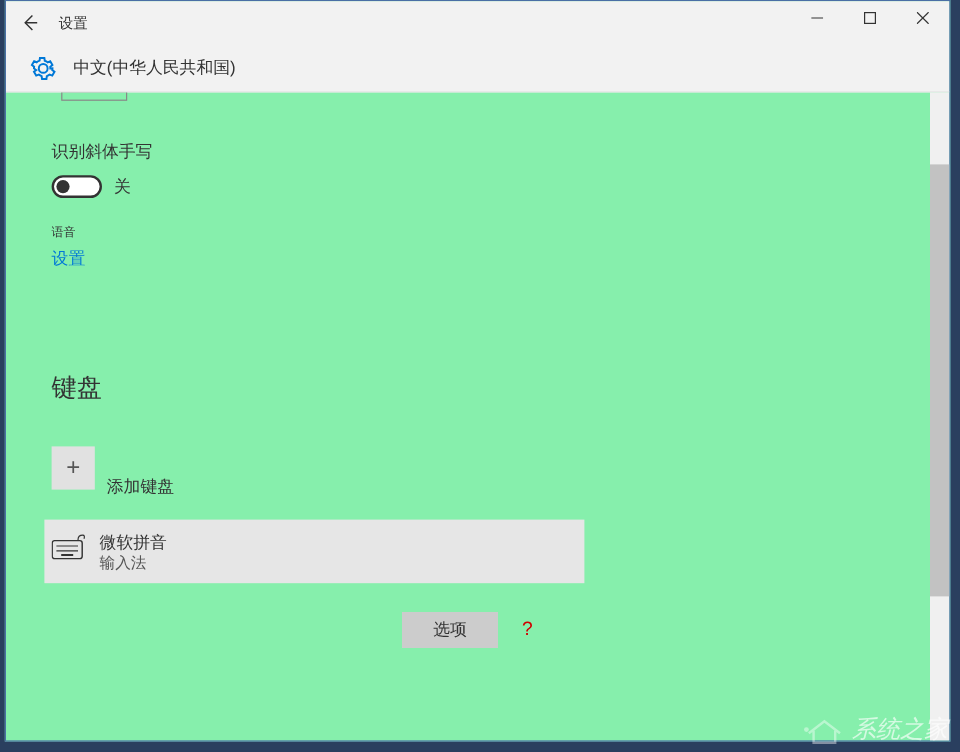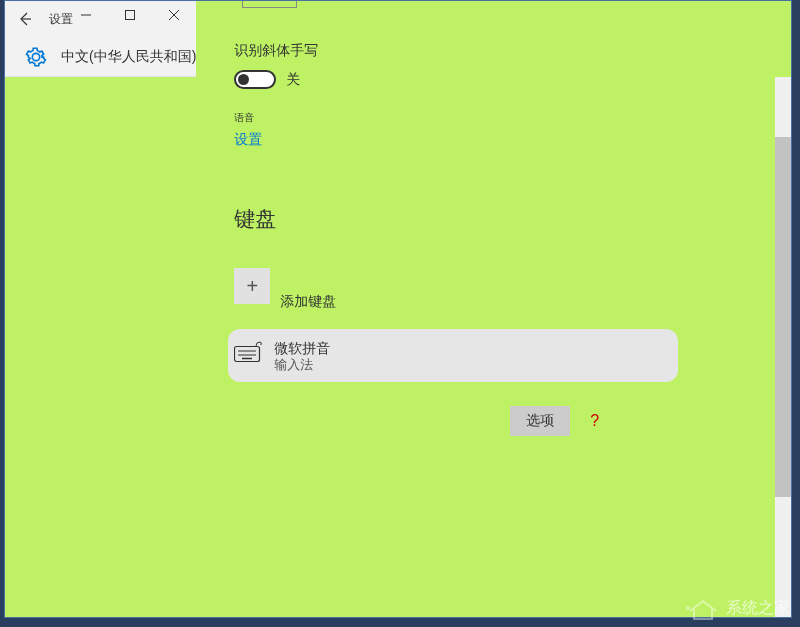--- a/index.html
+++ b/index.html
@@ -10,24 +10,24 @@
       height: 627px;
       overflow: hidden;
       position: relative;
     }
     .window {
       position: absolute;
       left: 4px;
       top: 0;
       width: 788px;
       height: 618px;
-      background: #bef264;
+      background: #86efac;
       border: 1px solid #4a6fa5;
       display: flex;
-      flex-direction: row;
+      flex-direction: column;
     }
     .titlebar {
       height: 76px;
       background: #f2f2f2;
       border-bottom: 1px solid #e5e5e5;
       position: relative;
     }
     .titlebar-top {
       height: 36px;
       display: flex;
@@ -132,21 +132,21 @@
       color: #0078d7;
       font-size: 14px;
       cursor: pointer;
       margin-top: 6px;
       display: inline-block;
     }
     .heading {
       font-size: 21px;
       font-weight: 400;
       color: #333;
-      margin-top: 56px;
+      margin-top: 84px;
     }
     .add-row {
       display: flex;
       align-items: center;
       margin-top: 28px;
       cursor: pointer;
     }
     .add-btn {
       width: 36px;
       height: 36px;
@@ -167,21 +167,20 @@
       display: flex;
       align-items: flex-start;
       margin-top: 18px;
       padding: 6px 0;
     }
     .ime-row.selected {
       background: #e6e6e6;
       margin-left: -6px;
       padding: 10px 6px 8px 6px;
       width: 450px;
-      border-radius: 12px;
     }
     .ime-icon {
       width: 28px;
       height: 22px;
       margin-right: 12px;
       margin-top: 2px;
       flex-shrink: 0;
     }
     .ime-text {
       display: flex;
@@ -197,28 +196,29 @@
       color: #555;
       line-height: 1.3;
     }
     .action-row {
       display: flex;
       gap: 8px;
       margin-top: 24px;
       margin-left: 276px;
     }
     .action-btn {
-      width: 60px;
+      width: 80px;
       height: 30px;
       background: #cccccc;
       border: none;
       font-size: 14px;
       color: #333;
       cursor: pointer;
       font-family: Liberation Sans, sans-serif;
+      margin-left: 16px;
     }
     .action-btn.disabled {
       color: #888;
     }
     .highlight-box {
       position: absolute;
       border: 2px solid #d00000;
       pointer-events: none;
     }
     .question-mark {
@@ -240,21 +240,22 @@
       top: 60px;
       width: 16px;
       height: 360px;
       background: #c2c2c2;
     }
     .watermark {
       position: absolute;
       right: 10px;
       bottom: 6px;
       color: rgba(255,255,255,0.65);
-      font-size: 16px;
+      font-size: 20px;
+      font-style: italic;
       display: flex;
       align-items: center;
       gap: 6px;
     }
     .watermark svg { opacity: 0.65; }
   </style>
 </head>
 <body>
 
 <div class="window">

